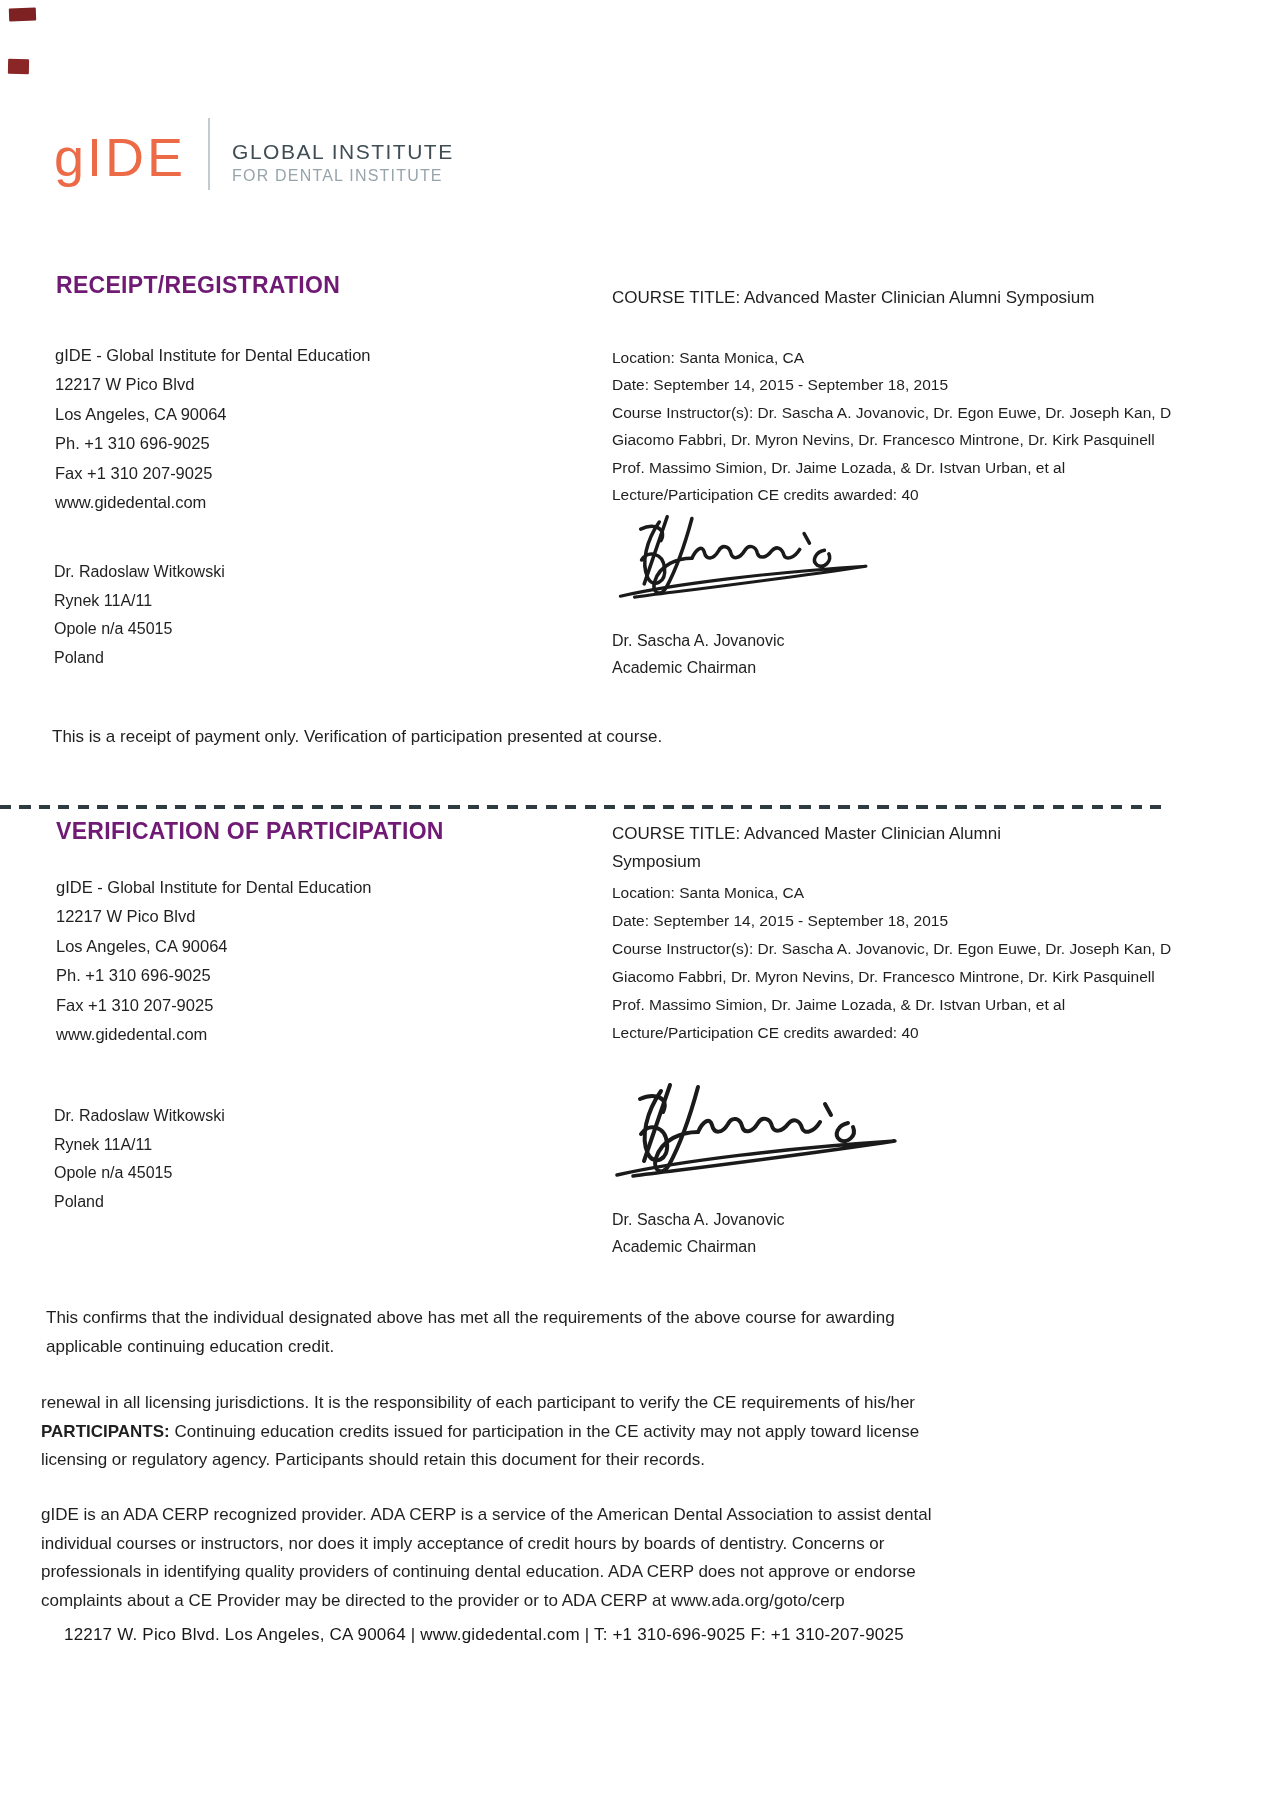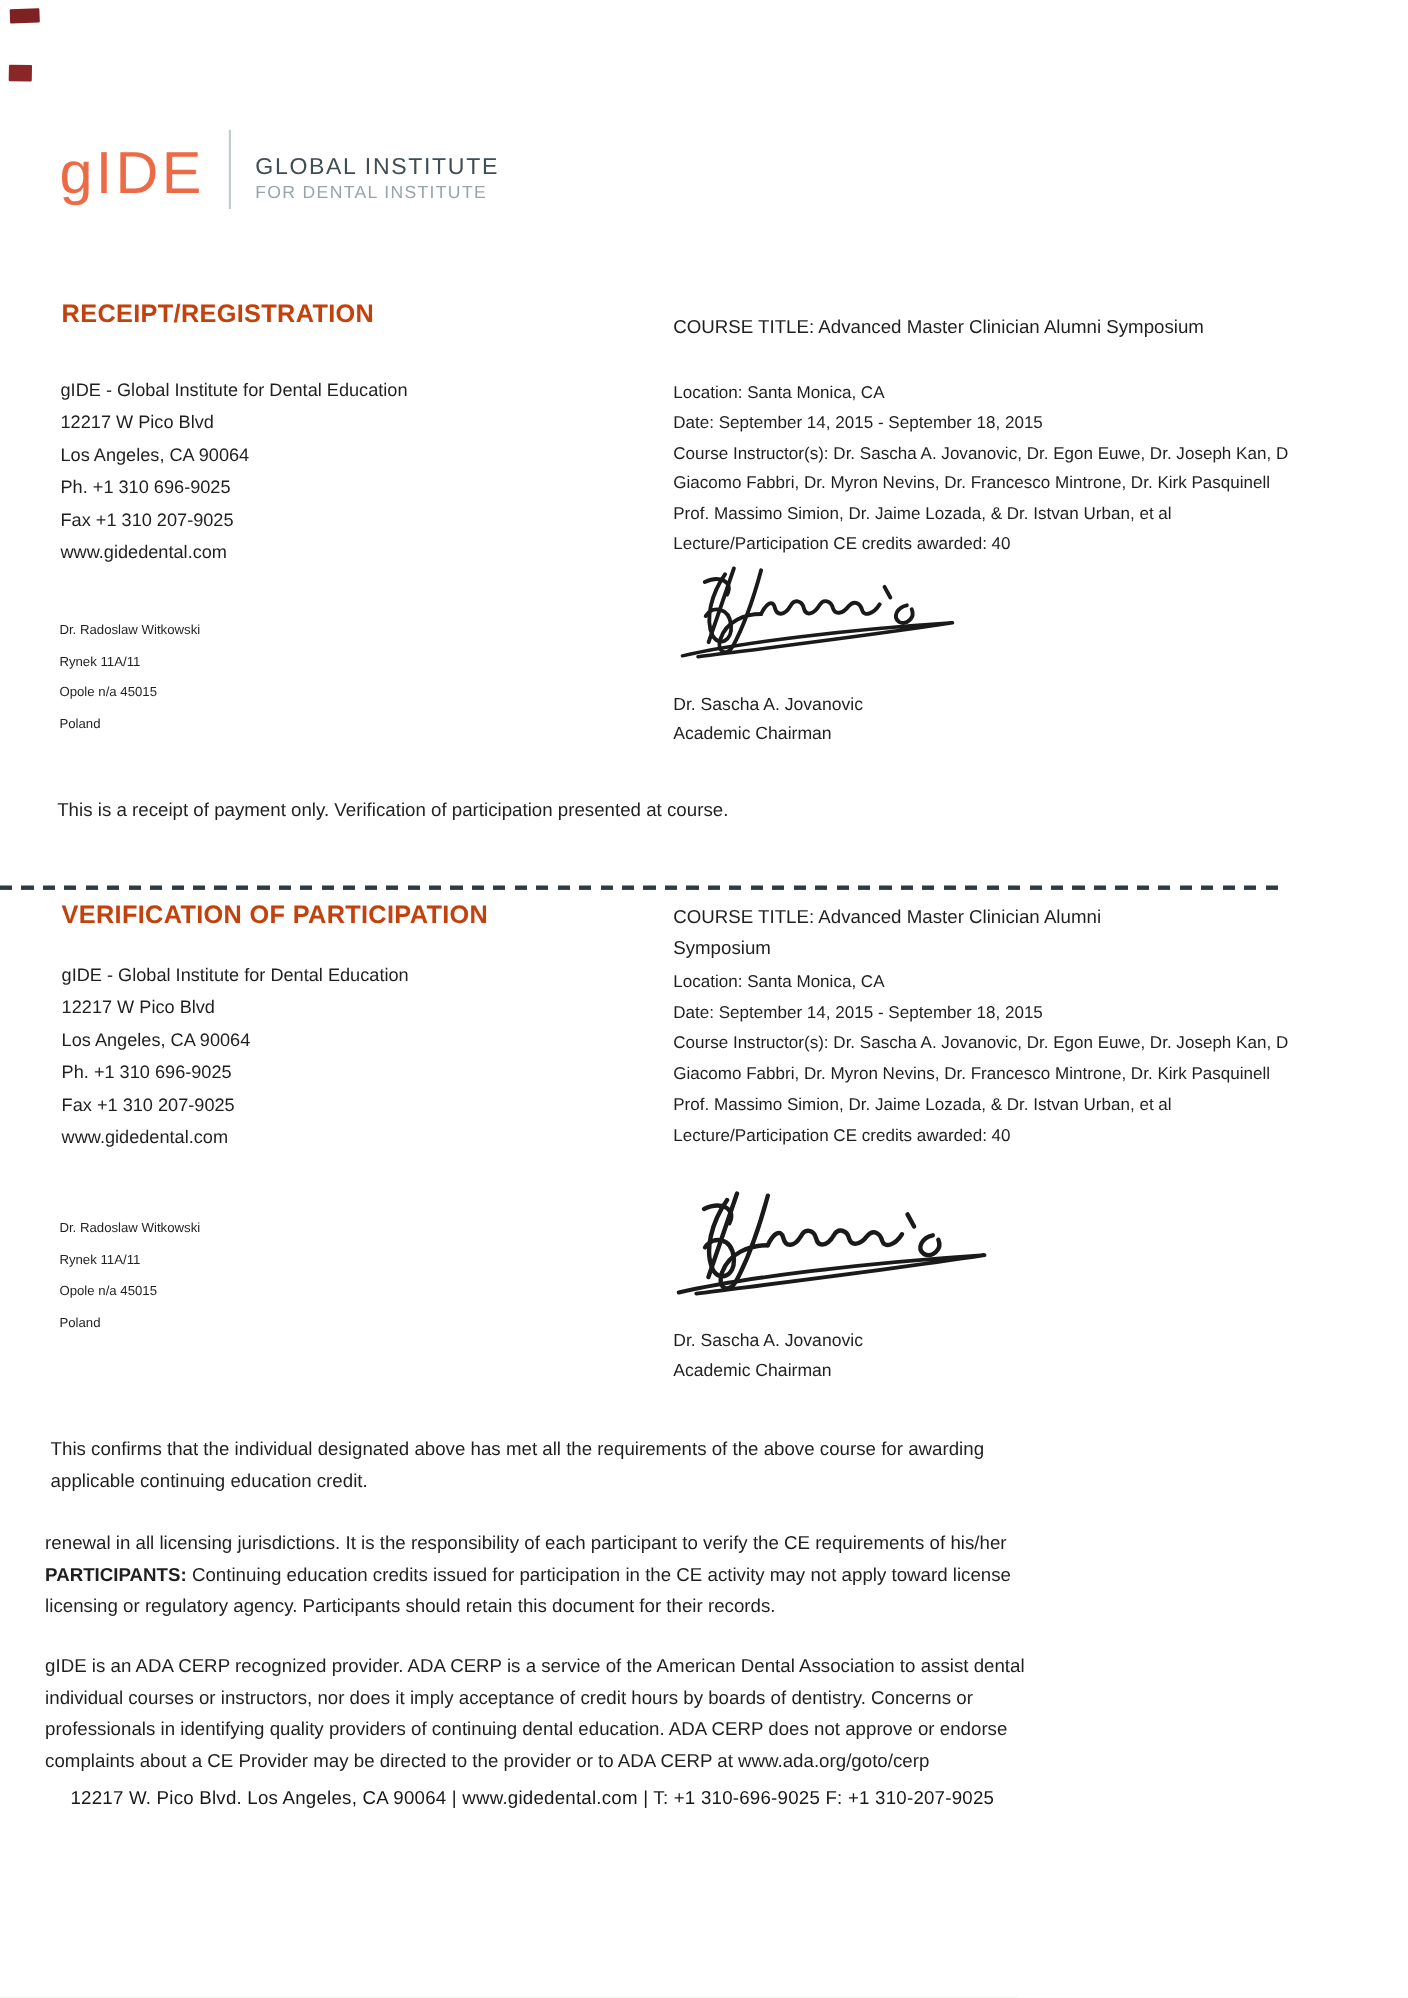--- a/index.html
+++ b/index.html
@@ -11,42 +11,42 @@
     overflow:hidden;
     font-family:"Liberation Sans", sans-serif;
     color:#1f1f1f;
     text-decoration:underline;
   }
   .abs{position:absolute;}
   .heading{
     font-size:23px;
     font-weight:700;
     letter-spacing:0.3px;
-    color:#c2410c;
+    color:#701a75;
     white-space:nowrap;
   }
   
   .logo-word{
     font-size:54px;
     font-weight:400;
     letter-spacing:3px;
     line-height:1;
   }
   .logo-divider{
     width:2px;height:72px;
     background:#c3cbce;
   }
   .logo-name1{font-size:21px;font-weight:400;letter-spacing:1.5px;white-space:nowrap;}
   .logo-name2{font-size:16px;font-weight:400;letter-spacing:1.2px;white-space:nowrap;margin-top:3px;}
   
   .addr .ln{font-size:16.5px;line-height:29.4px;white-space:nowrap;}
   .details .ln{font-size:15.5px;line-height:27.4px;white-space:nowrap;}
   .details2 .ln{font-size:15.5px;line-height:28px;white-space:nowrap;}
   .ctitle{font-size:17px;line-height:28px;white-space:nowrap;}
-  .recip .ln{font-size:12px;line-height:28.6px;white-space:nowrap;}
+  .recip .ln{font-size:16px;line-height:28.6px;white-space:nowrap;}
   .signer .ln{font-size:16px;line-height:26.5px;white-space:nowrap;}
   .note{font-size:17px;white-space:nowrap;}
   .para .ln{font-size:17px;line-height:28.6px;white-space:nowrap;}
   .b{font-weight:700;}
   .footerline{font-size:17px;font-weight:400;letter-spacing:0.2px;white-space:nowrap;color:#181818;}
   
   .divider{
     height:4px;
     background:repeating-linear-gradient(90deg,#2e3b41 0 11px,transparent 11px 19.5px);
   }

